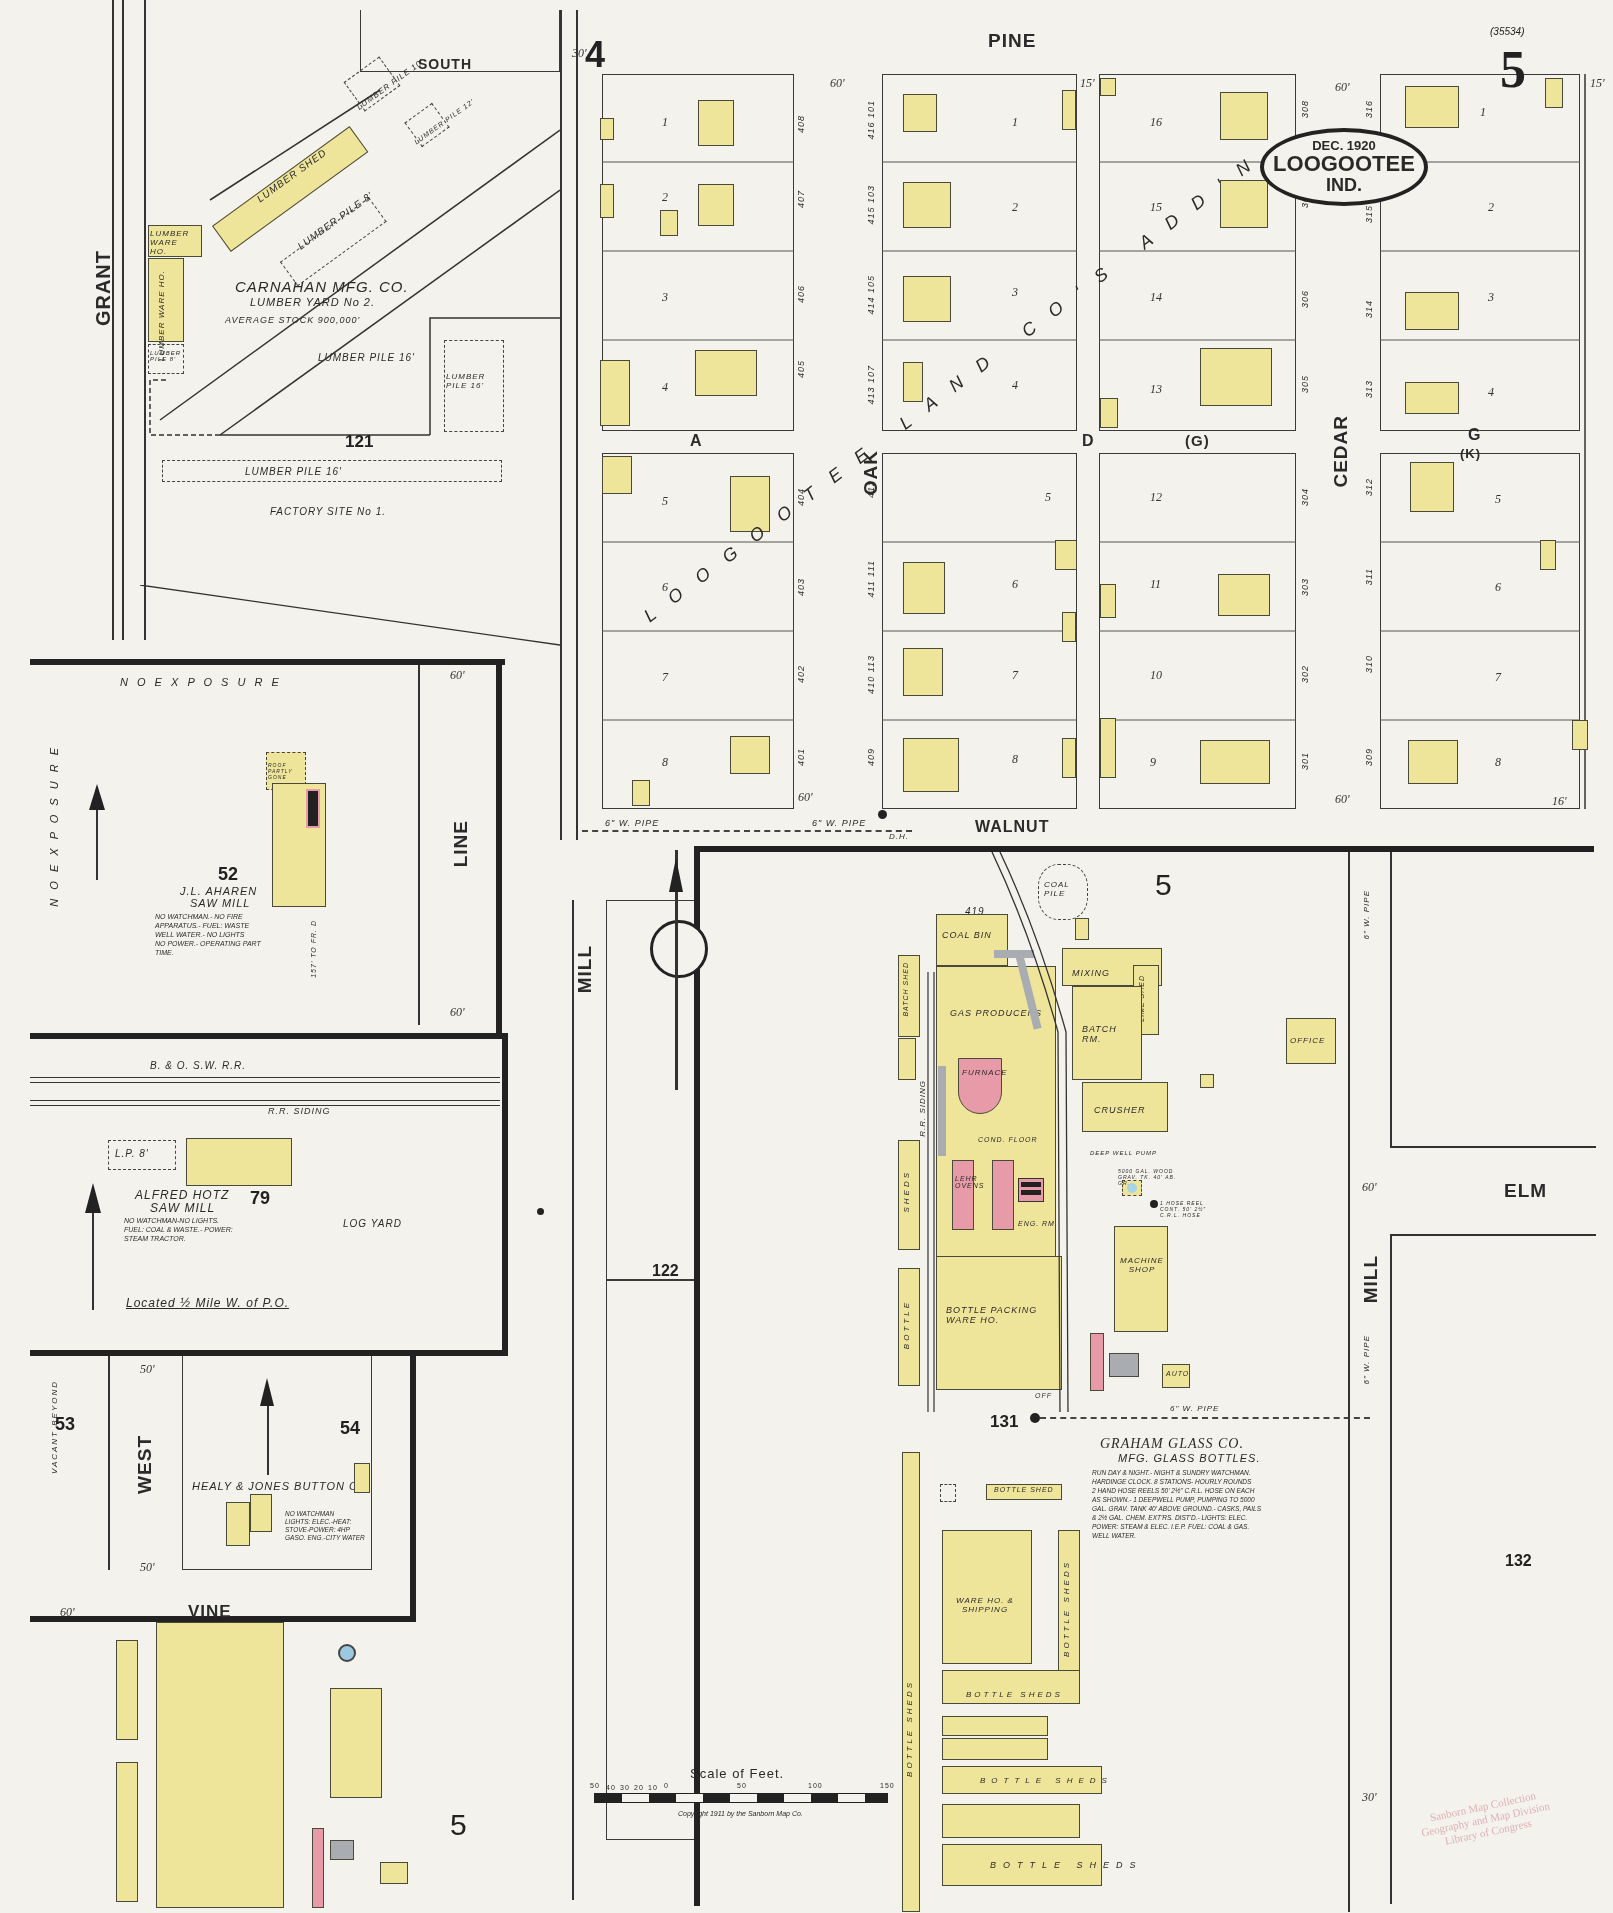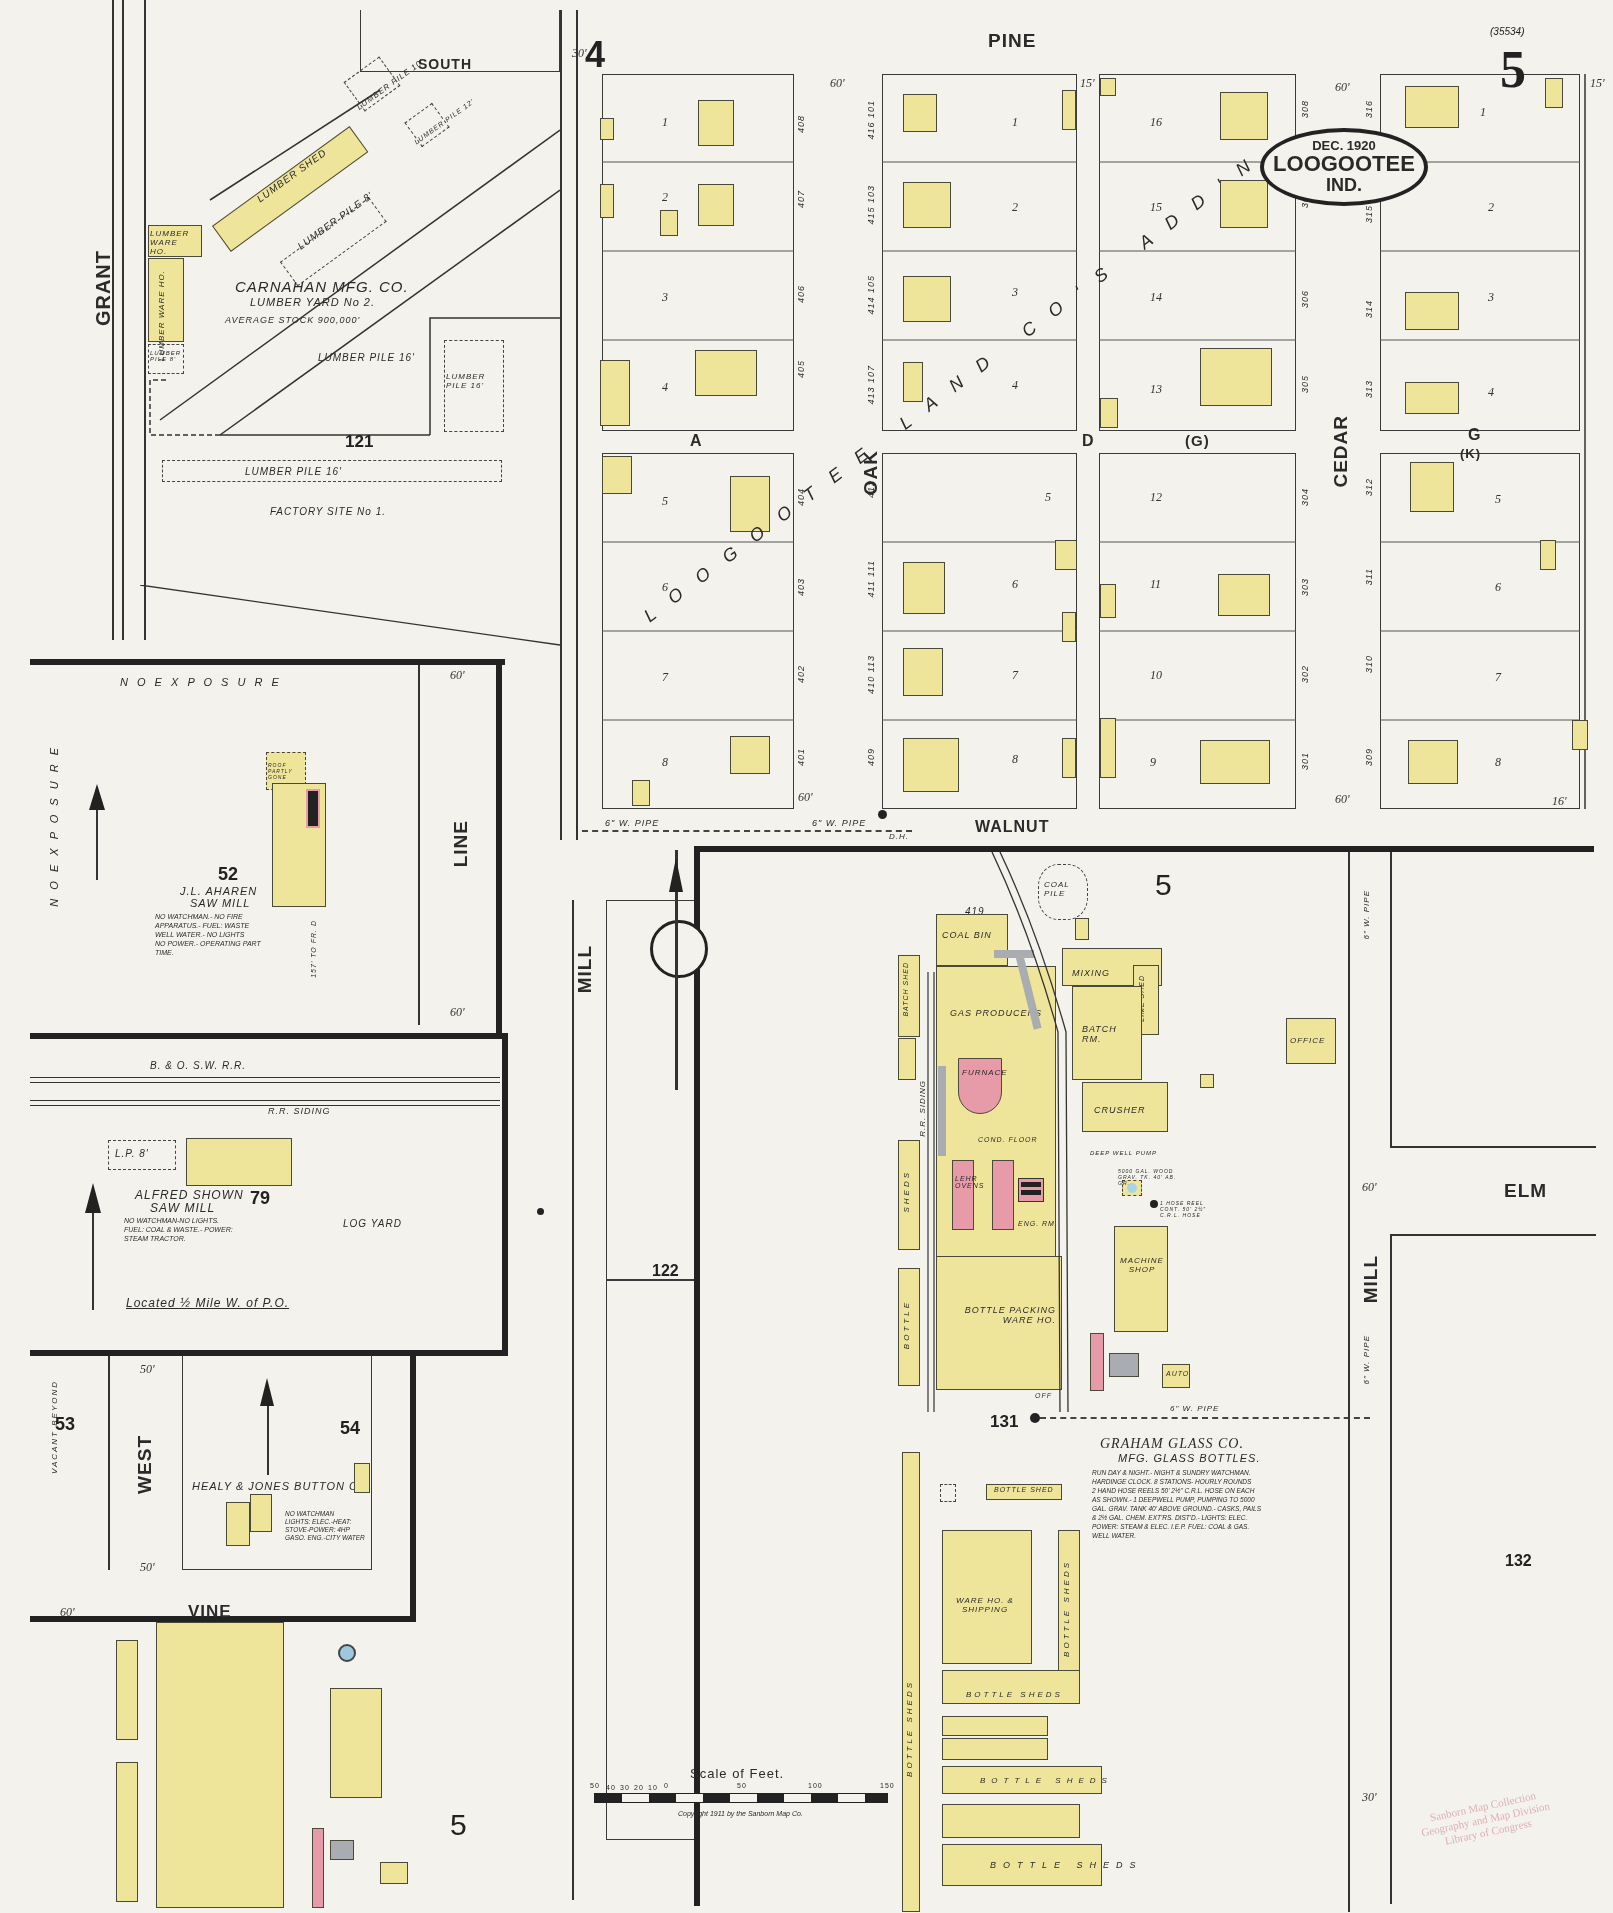--- a/index.html
+++ b/index.html
@@ -302,21 +302,21 @@
   <div class="line" style="left:30px;top:1082px;width:470px;height:1px;"></div>
   <div class="lbl" style="left:150px;top:1060px;font-size:10px;">B. &amp; O. S.W. R.R.</div>
   <div class="line" style="left:30px;top:1100px;width:470px;height:1px;"></div>
   <div class="line" style="left:30px;top:1105px;width:470px;height:1px;"></div>
   <div class="lbl" style="left:268px;top:1106px;font-size:9px;">R.R. SIDING</div>
   <div class="dash" style="left:108px;top:1140px;width:68px;height:30px;"></div>
   <div class="lbl" style="left:115px;top:1148px;">L.P. 8'</div>
   <div class="bld" style="left:186px;top:1138px;width:106px;height:48px;"></div>
   <div class="line" style="left:92px;top:1200px;width:2px;height:110px;"></div>
   <div class="abs" style="left:85px;top:1183px;width:0;height:0;border-left:8px solid transparent;border-right:8px solid transparent;border-bottom:30px solid #222;"></div>
-  <div class="lbl" style="left:135px;top:1188px;font-size:12px;">ALFRED SHOWN</div>
+  <div class="lbl" style="left:135px;top:1188px;font-size:12px;">ALFRED HOTZ</div>
   <div class="lbl" style="left:150px;top:1201px;font-size:12px;">SAW MILL</div>
   <div class="num" style="left:250px;top:1188px;font-size:18px;">79</div>
   <div class="note" style="left:124px;top:1216px;font-size:7px;line-height:9px;">NO WATCHMAN-NO LIGHTS.
 FUEL: COAL &amp; WASTE.- POWER:
 STEAM TRACTOR.</div>
   <div class="lbl" style="left:343px;top:1218px;">LOG YARD</div>
   <div class="abs" style="left:537px;top:1208px;width:7px;height:7px;border-radius:50%;background:#222;"></div>
   <div class="lbl" style="left:126px;top:1296px;font-size:12px;text-decoration:underline;">Located ½ Mile W. of P.O.</div>
 
   <div class="lbl vert" style="left:50px;top:1380px;font-size:8px;letter-spacing:2px;">VACANT BEYOND</div>
@@ -372,21 +372,21 @@
   <div class="lbl" style="left:978px;top:1136px;font-size:7px;">COND. FLOOR</div>
   <div class="bld pink" style="left:952px;top:1160px;width:22px;height:70px;"></div>
   <div class="bld pink" style="left:992px;top:1160px;width:22px;height:70px;"></div>
   <div class="lbl" style="left:955px;top:1175px;font-size:7px;white-space:normal;width:55px;">LEHR OVENS</div>
   <div class="abs" style="left:1018px;top:1178px;width:24px;height:22px;background:#e79aa8;border:1px solid #333;">
       <div style="height:5px;background:#222;margin:3px 2px;"></div>
       <div style="height:5px;background:#222;margin:0 2px;"></div>
     </div>
   <div class="lbl" style="left:1018px;top:1220px;font-size:7px;">ENG. RM.</div>
   <div class="bld" style="left:936px;top:1256px;width:126px;height:134px;"></div>
-  <div class="lbl" style="left:946px;top:1305px;font-size:9px;white-space:normal;width:110px;text-align:right;">BOTTLE PACKING WARE HO.</div>
+  <div class="lbl" style="left:946px;top:1305px;font-size:9px;white-space:normal;width:110px;text-align:left;">BOTTLE PACKING WARE HO.</div>
   <div class="abs gray" style="left:994px;top:950px;width:40px;height:8px;background:#a9acb0;"></div>
   <div class="abs" style="left:1024px;top:950px;width:8px;height:80px;background:#a9acb0;transform:rotate(-14deg);"></div>
   <div class="abs" style="left:938px;top:1066px;width:8px;height:90px;background:#a9acb0;"></div>
 
   <div class="lbl" style="left:1035px;top:1392px;font-size:7px;">OFF</div>
   <div class="num" style="left:990px;top:1412px;font-size:17px;">131</div>
   <div class="abs" style="left:1030px;top:1413px;width:10px;height:10px;border-radius:50%;background:#222;"></div>
 
   <svg class="abs" style="left:900px;top:852px;" width="200" height="560">
     <path d="M92,0 Q130,80 158,180 L160,560" fill="none" stroke="#333" stroke-width="1.3"></path>

